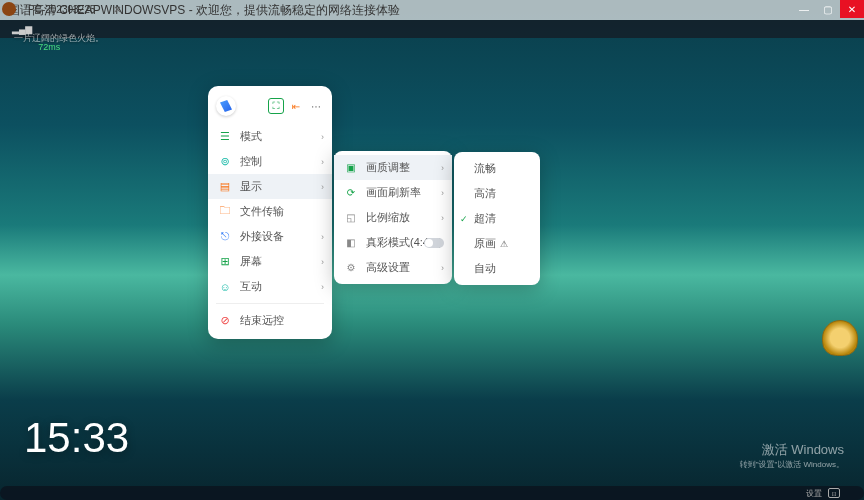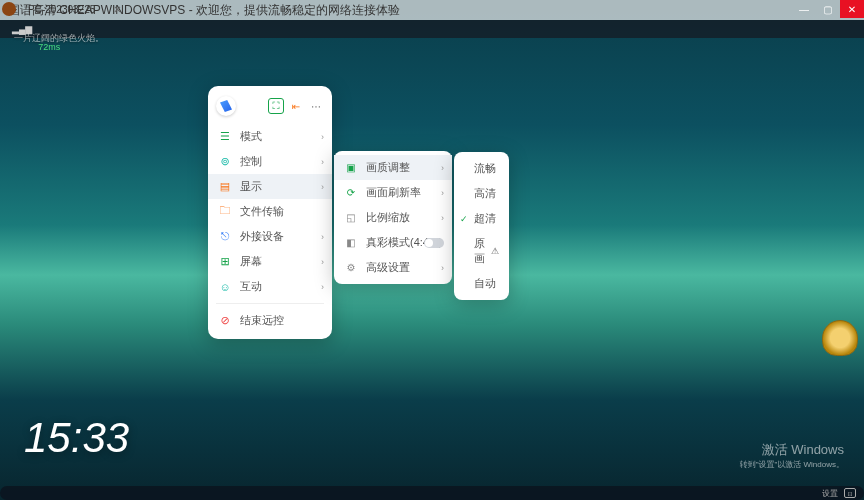--- a/index.html
+++ b/index.html
@@ -36,32 +36,32 @@
 .tb-arrow { position: absolute; right: 8px; font-size: 9px; color: #999; }
 .tb-sep { height: 1px; background: #eee; margin: 4px 8px; }
 .submenu1 { position: absolute; top: 151px; left: 334px; width: 118px; background: #fff; border-radius: 8px; box-shadow: 0 4px 20px rgba(0,0,0,0.25); padding: 4px 0; }
 .sm-item { display: flex; align-items: center; padding: 5px 10px; font-size: 11px; color: #555; gap: 8px; cursor: pointer; position: relative; }
 .sm-item.active { background: #eef2f6; }
 .sm-icon { width: 14px; height: 14px; display: flex; align-items: center; justify-content: center; font-size: 10px; color: #16a34a; }
 .sm-icon.gray { color: #888; }
 .sm-arrow { position: absolute; right: 8px; font-size: 9px; color: #999; }
 .sm-toggle { position: absolute; right: 8px; width: 20px; height: 10px; background: #d1d5db; border-radius: 5px; }
 .sm-toggle::after { content: ""; position: absolute; left: 1px; top: 1px; width: 8px; height: 8px; background: #fff; border-radius: 50%; }
-.submenu2 { position: absolute; top: 152px; left: 454px; width: 55px; background: #fff; border-radius: 8px; box-shadow: 0 4px 20px rgba(0,0,0,0.25); padding: 4px 0; }
+.submenu2 { position: absolute; top: 152px; left: 454px; width: 86px; background: #fff; border-radius: 8px; box-shadow: 0 4px 20px rgba(0,0,0,0.25); padding: 4px 0; }
 .sm2-item { display: flex; align-items: center; padding: 5px 10px 5px 20px; font-size: 11px; color: #555; cursor: pointer; position: relative; }
 .sm2-check { position: absolute; left: 6px; font-size: 9px; color: #16a34a; }
 .sm2-warn { margin-left: 4px; font-size: 9px; }
-.clock { position: absolute; bottom: 38px; left: 24px; color: #fff; text-shadow: 0 2px 8px rgba(0,0,0,0.4); font-style: italic; }
+.clock { position: absolute; bottom: 38px; left: 24px; color: #fff; text-shadow: 0 2px 8px rgba(0,0,0,0.4); }
 .clock-time { font-size: 42px; font-weight: 300; }
 .clock-date { font-size: 15px; margin-top: 2px; }
 .watermark { position: absolute; bottom: 30px; right: 20px; text-align: right; color: rgba(255,255,255,0.55); }
 .wm-line1 { font-size: 13px; }
 .wm-line2 { font-size: 8px; }
 .mascot { position: absolute; right: 6px; top: 320px; width: 36px; height: 36px; background: radial-gradient(circle,#f4d06f 40%,#b8860b 70%); border-radius: 50% 50% 40% 40%; border: 1px solid #8b6914; }
-.taskbar { position: absolute; bottom: 0; left: 0; right: 0; height: 14px; background: rgba(10,20,30,0.85); display: flex; align-items: center; justify-content: flex-end; padding: 0 8px; border-radius: 7px; }
+.taskbar { position: absolute; bottom: 0; left: 0; right: 0; height: 14px; background: rgba(10,20,30,0.85); display: flex; align-items: center; justify-content: flex-end; padding: 0 24px; border-radius: 7px; }
 .tb-tray { display: flex; gap: 6px; align-items: center; font-size: 8px; color: #aaa; }
 .network-icon { width: 12px; height: 10px; border: 1px solid #aaa; border-radius: 2px; display: flex; align-items: center; justify-content: center; font-size: 6px; }
 </style>
 </head>
 <body>
 
 <div class="overlay-banner">国语高清 CHEAPWINDOWSVPS - 欢迎您，提供流畅稳定的网络连接体验</div>
 
 <div class="browser-tab">
   <span class="tab-icon"></span>

